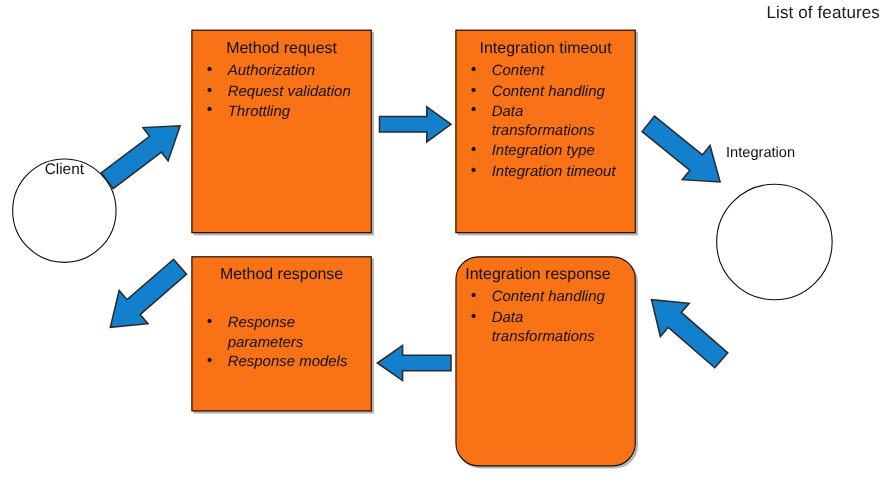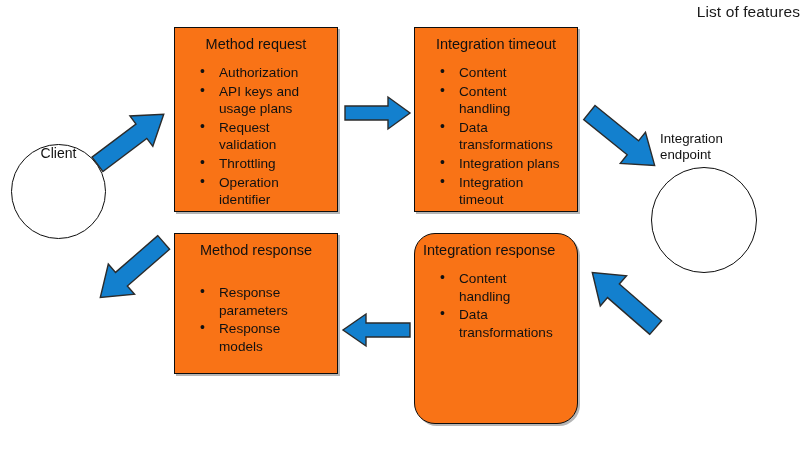--- a/index.html
+++ b/index.html
@@ -18,21 +18,21 @@
   .box{
     position:absolute;background:#f97316;
     border:1.6px solid #0d0d0d;
     box-sizing:border-box;
     box-shadow:2px 2px 0 rgba(90,90,90,0.45);
   }
   .box-title{
     text-align:center;font-size:14.5px;color:#111111;
     margin-top:8px;margin-bottom:3px;font-weight:400;
   }
-  .bul{ list-style:none;margin:12px;padding:0 4px 0 10px; }
+  .bul{ list-style:none;margin:0;padding:0 4px 0 10px;font-style:italic; }
   .bul li{
     position:relative;padding-left:22px;
     font-size:13.6px;line-height:17.6px;color:#111111;
     margin-bottom:1px;
   }
   .bul li:before{
     content:"\2022";position:absolute;left:3px;top:-1px;
     font-size:14px;color:#111111;
   }
   .gap-top{ margin-top:26px; }
@@ -57,42 +57,39 @@
 <div id="stage">
 
   <div class="title">List of features</div>
 
   <div class="circle" style="left:11px;top:144px;width:95px;height:95px;">
     <span class="circle-label">Client</span>
   </div>
 
   <div class="ep-label" style="left:660px;top:131px;width:110px;">
     <div>Integration</div>
-    <div>endpoint</div>
   </div>
   <div class="circle" style="left:651px;top:167px;width:106px;height:106px;"></div>
 
   <div class="box" style="left:174px;top:27px;width:164px;height:185px;">
     <div class="box-title">Method request</div>
     <ul class="bul">
       <li>Authorization</li>
-      <li>API keys and usage plans</li>
       <li>Request validation</li>
       <li>Throttling</li>
-      <li>Operation identifier</li>
     </ul>
   </div>
 
   <div class="box" style="left:414px;top:27px;width:164px;height:185px;">
     <div class="box-title">Integration timeout</div>
     <ul class="bul">
       <li>Content</li>
       <li>Content handling</li>
       <li>Data transformations</li>
-      <li>Integration plans</li>
+      <li>Integration type</li>
       <li>Integration timeout</li>
     </ul>
   </div>
 
   <div class="box" style="left:174px;top:233px;width:164px;height:141px;">
     <div class="box-title">Method response</div>
     <ul class="bul gap-top">
       <li>Response parameters</li>
       <li>Response models</li>
     </ul>

